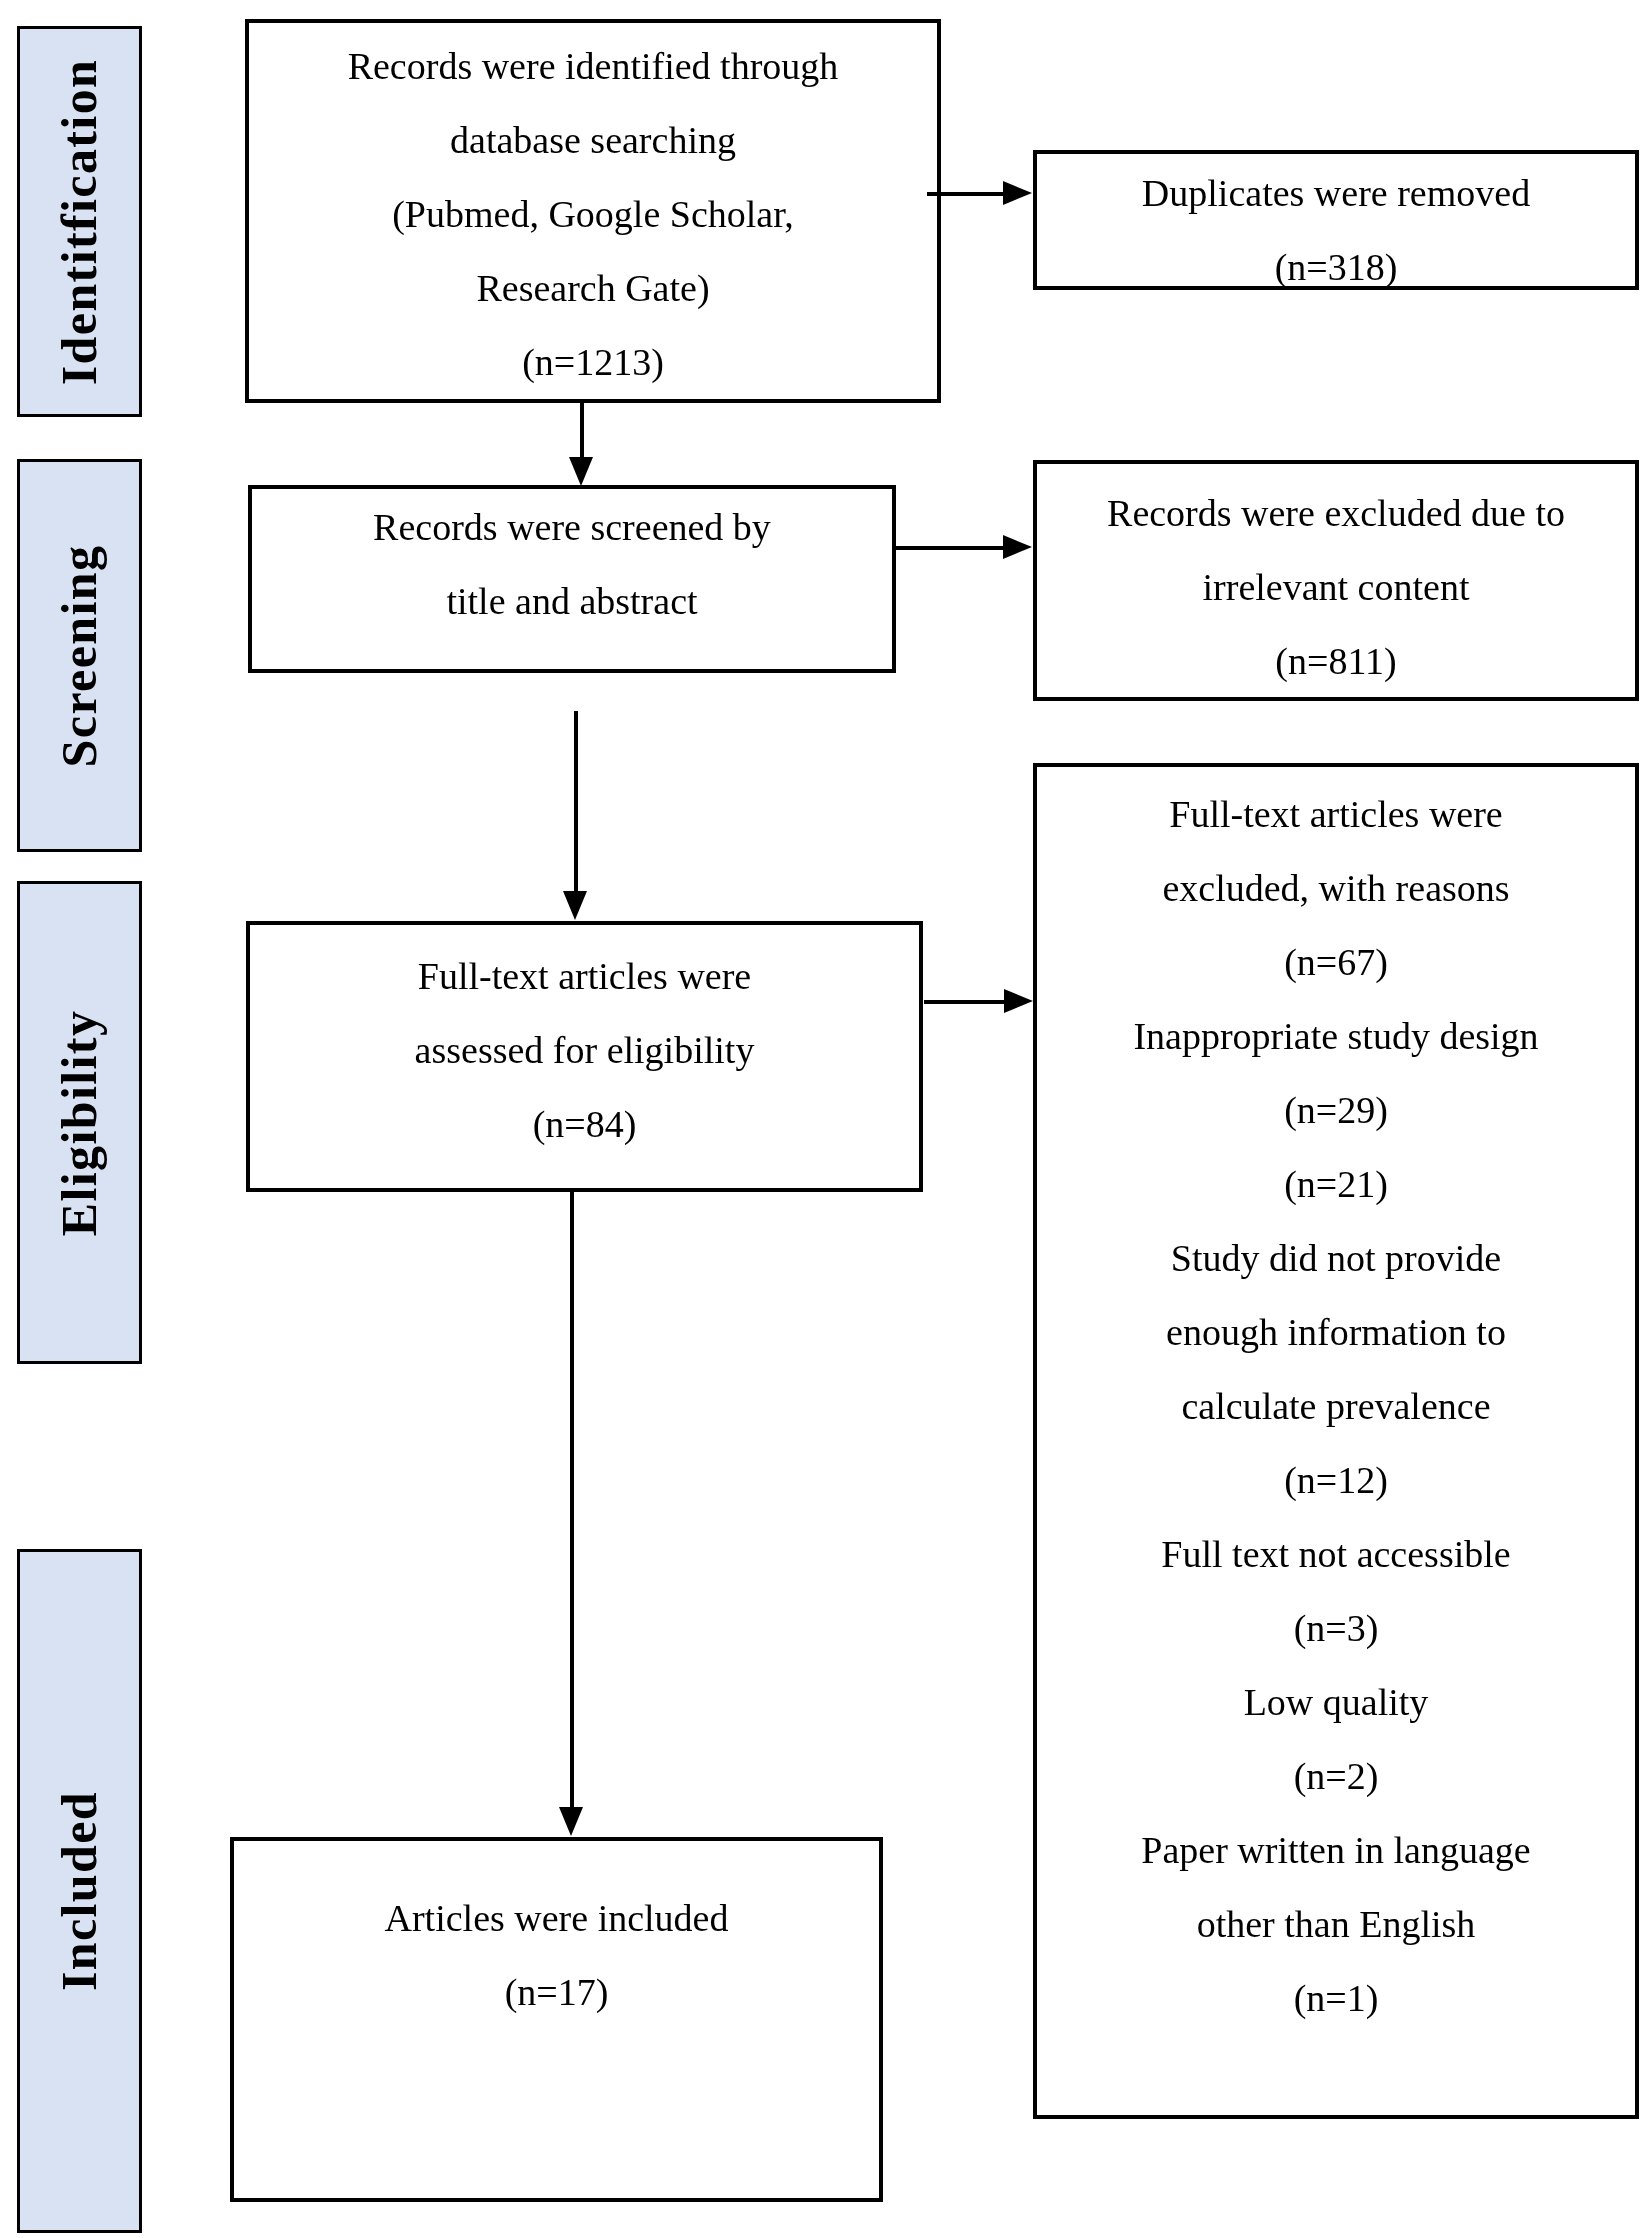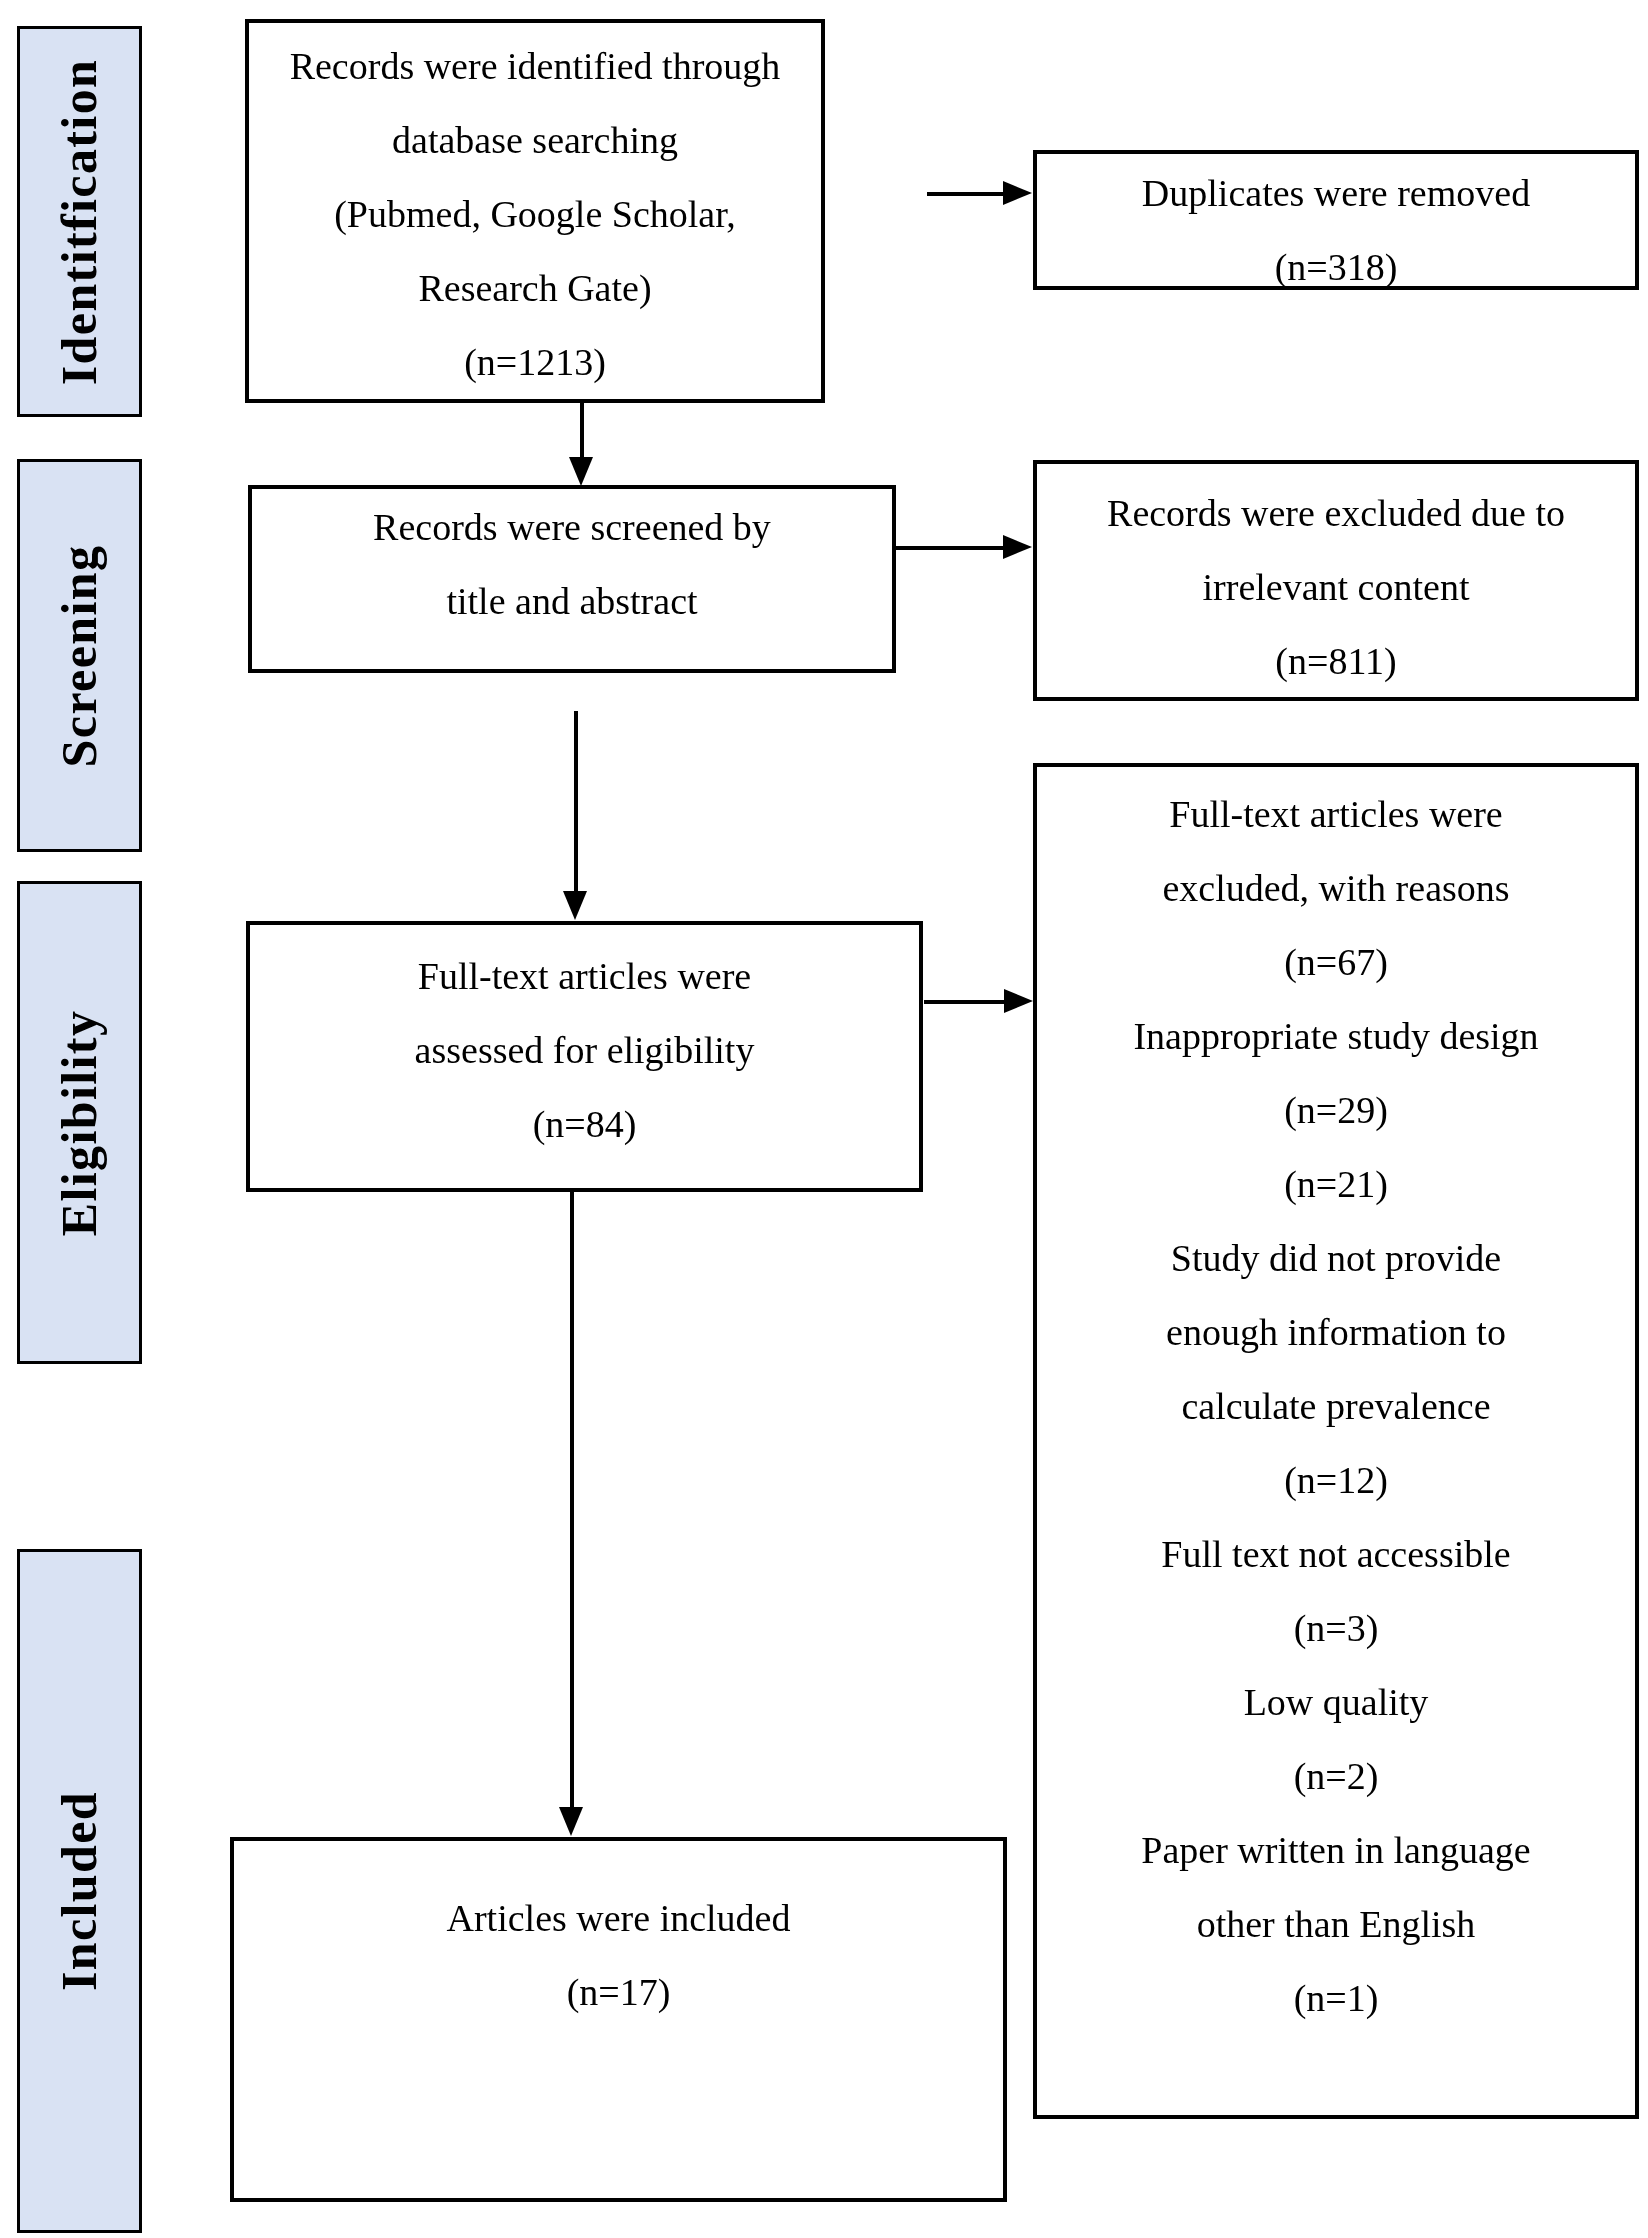--- a/index.html
+++ b/index.html
@@ -41,24 +41,24 @@
   
   .fbox{
     position:absolute;
     background:var(--box_fill);
     border:4.3px solid var(--ink);
     box-sizing:border-box;
     text-align:center;
     font-size:38px;
     line-height:74px;
   }
-  #box-identified{left:245px;top:19px;width:580px;height:384px;padding-top:5.7px;}
+  #box-identified{left:245px;top:19px;width:696px;height:384px;padding-top:5.7px;}
   #box-screened{left:248px;top:485px;width:648px;height:188px;padding-top:0.9px;}
   #box-eligibility{left:246px;top:921px;width:677px;height:271px;padding-top:14px;}
-  #box-included{left:230px;top:1837px;width:777px;height:365px;padding-top:40px;}
+  #box-included{left:230px;top:1837px;width:653px;height:365px;padding-top:40px;}
   #box-duplicates{left:1033px;top:150px;width:606px;height:140px;padding-top:2px;}
   #box-excluded-screening{left:1033px;top:460px;width:606px;height:241px;padding-top:12px;}
   #box-excluded-fulltext{left:1033px;top:763px;width:606px;height:1356px;padding-top:10.4px;}
 
   
   .shaft-h{position:absolute;height:3.8px;background:var(--ink);}
   .shaft-v{position:absolute;width:3.8px;background:var(--ink);}
   .head-right{
     position:absolute;width:0;height:0;
     border-top:12.8px solid transparent;

